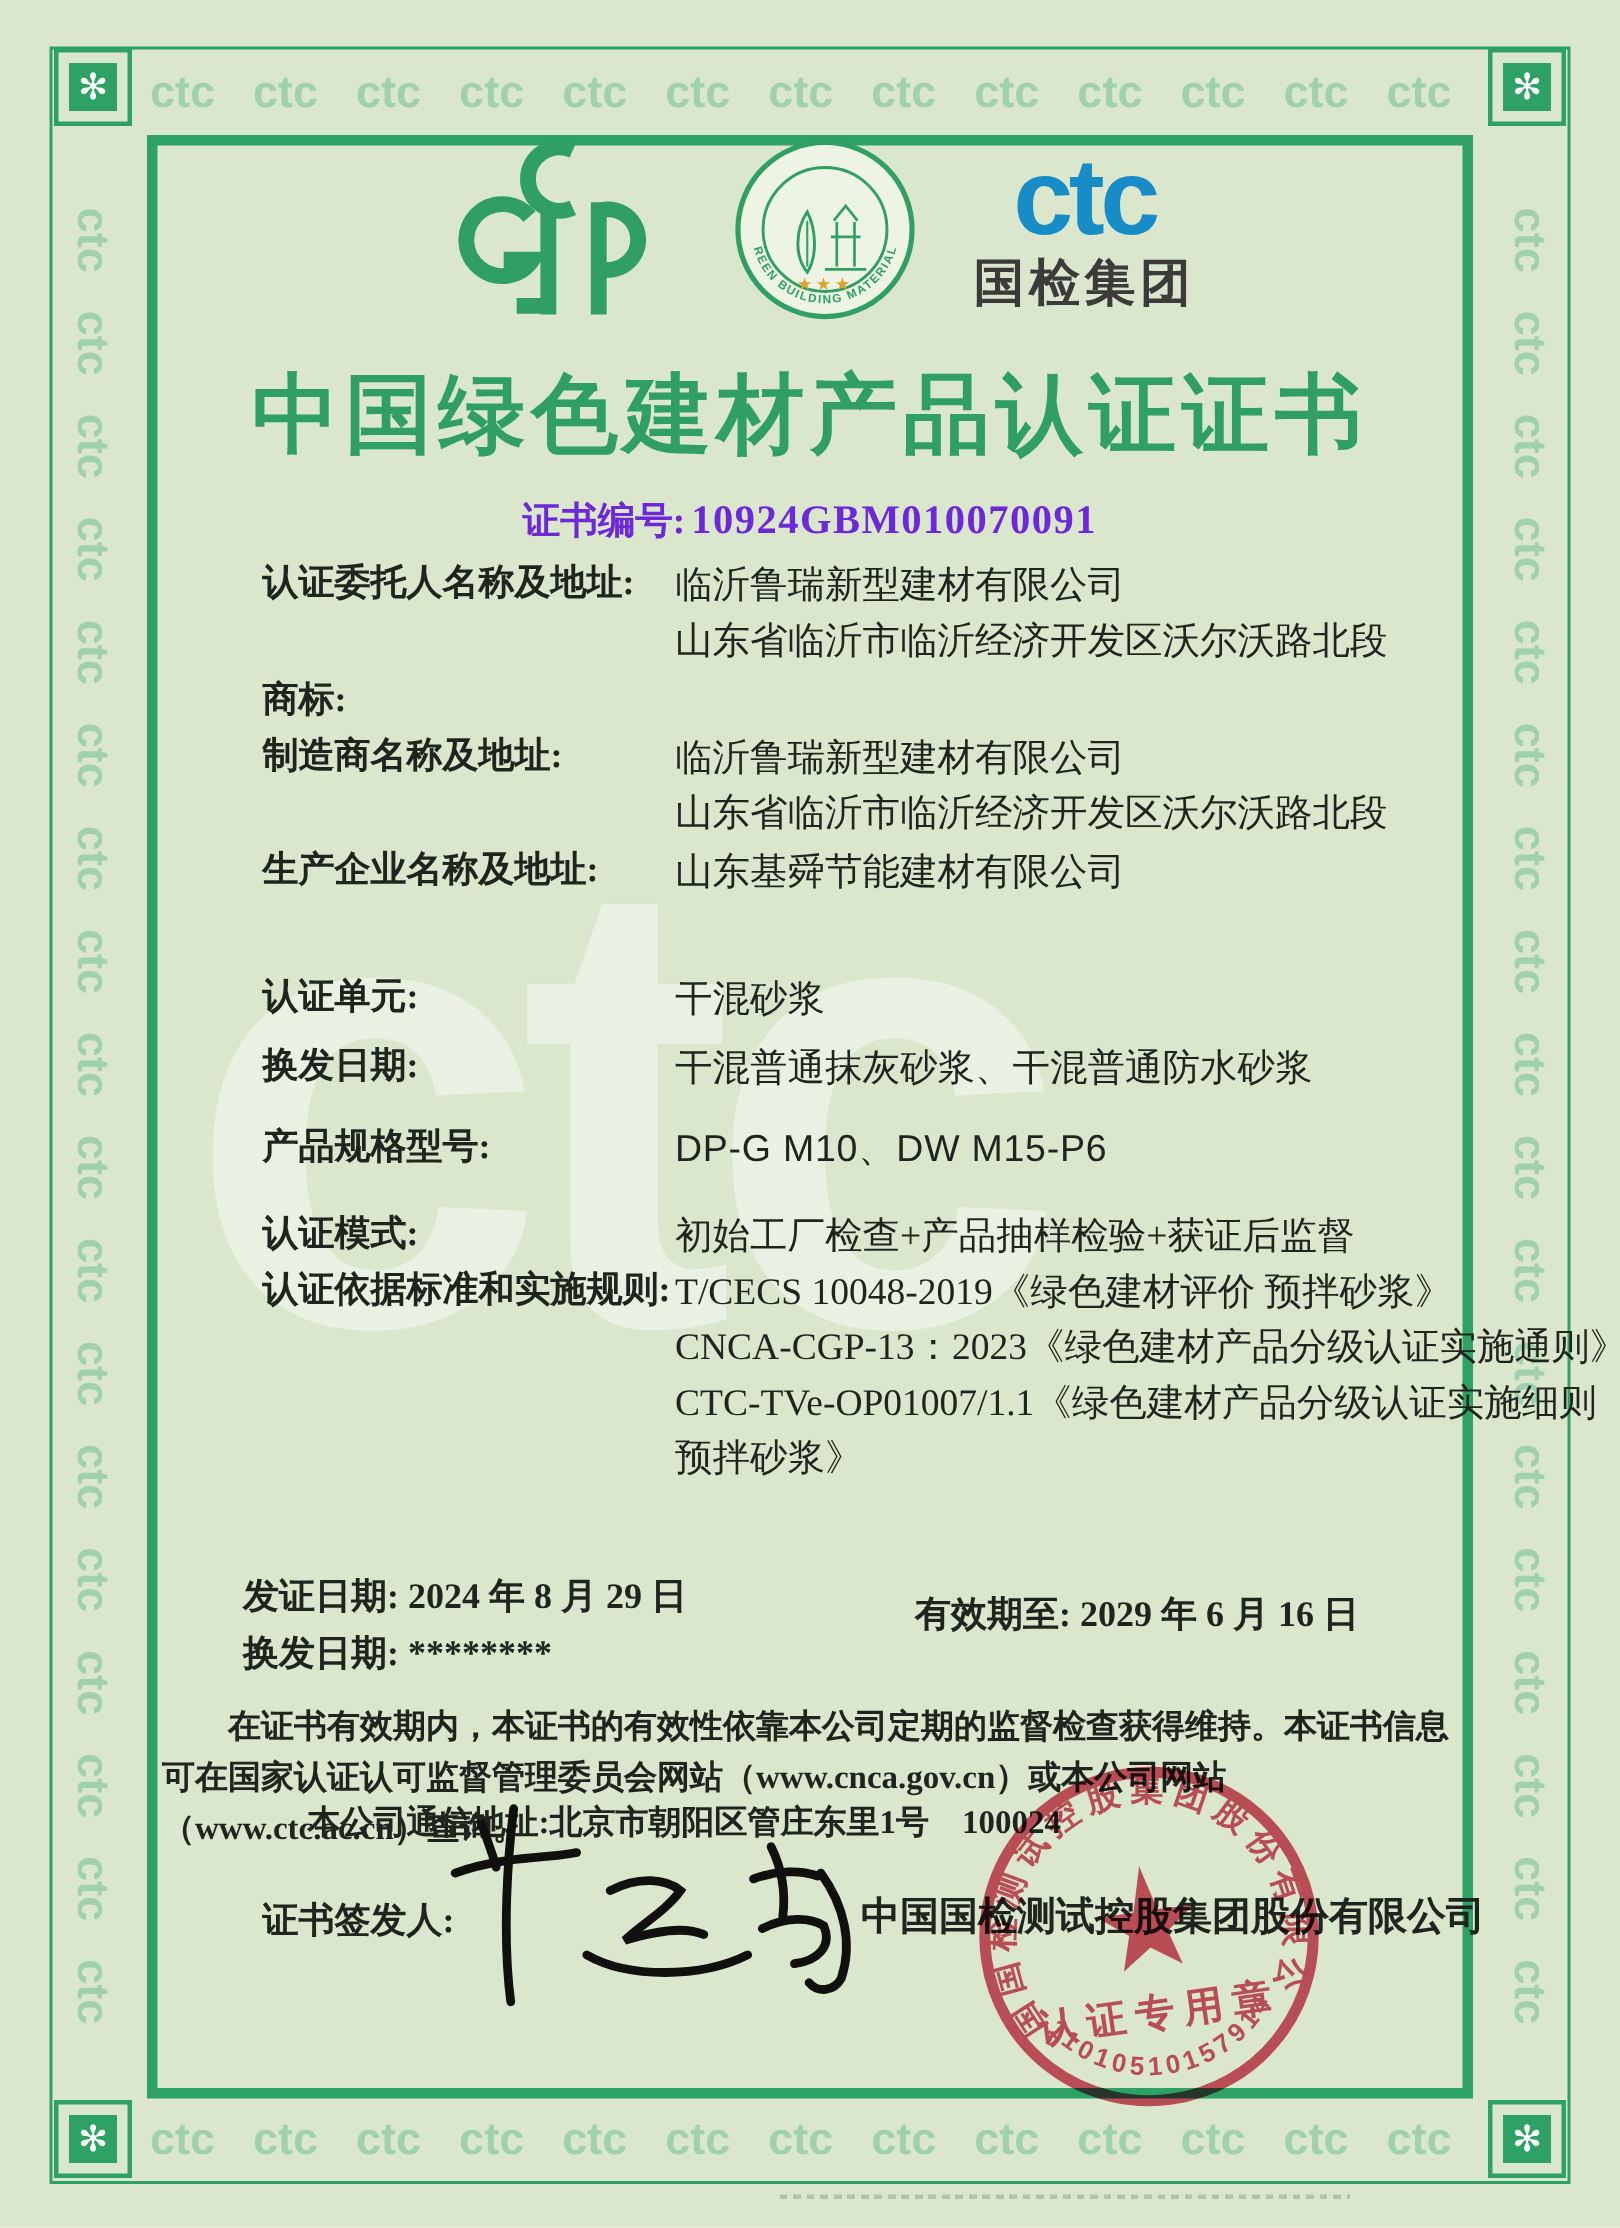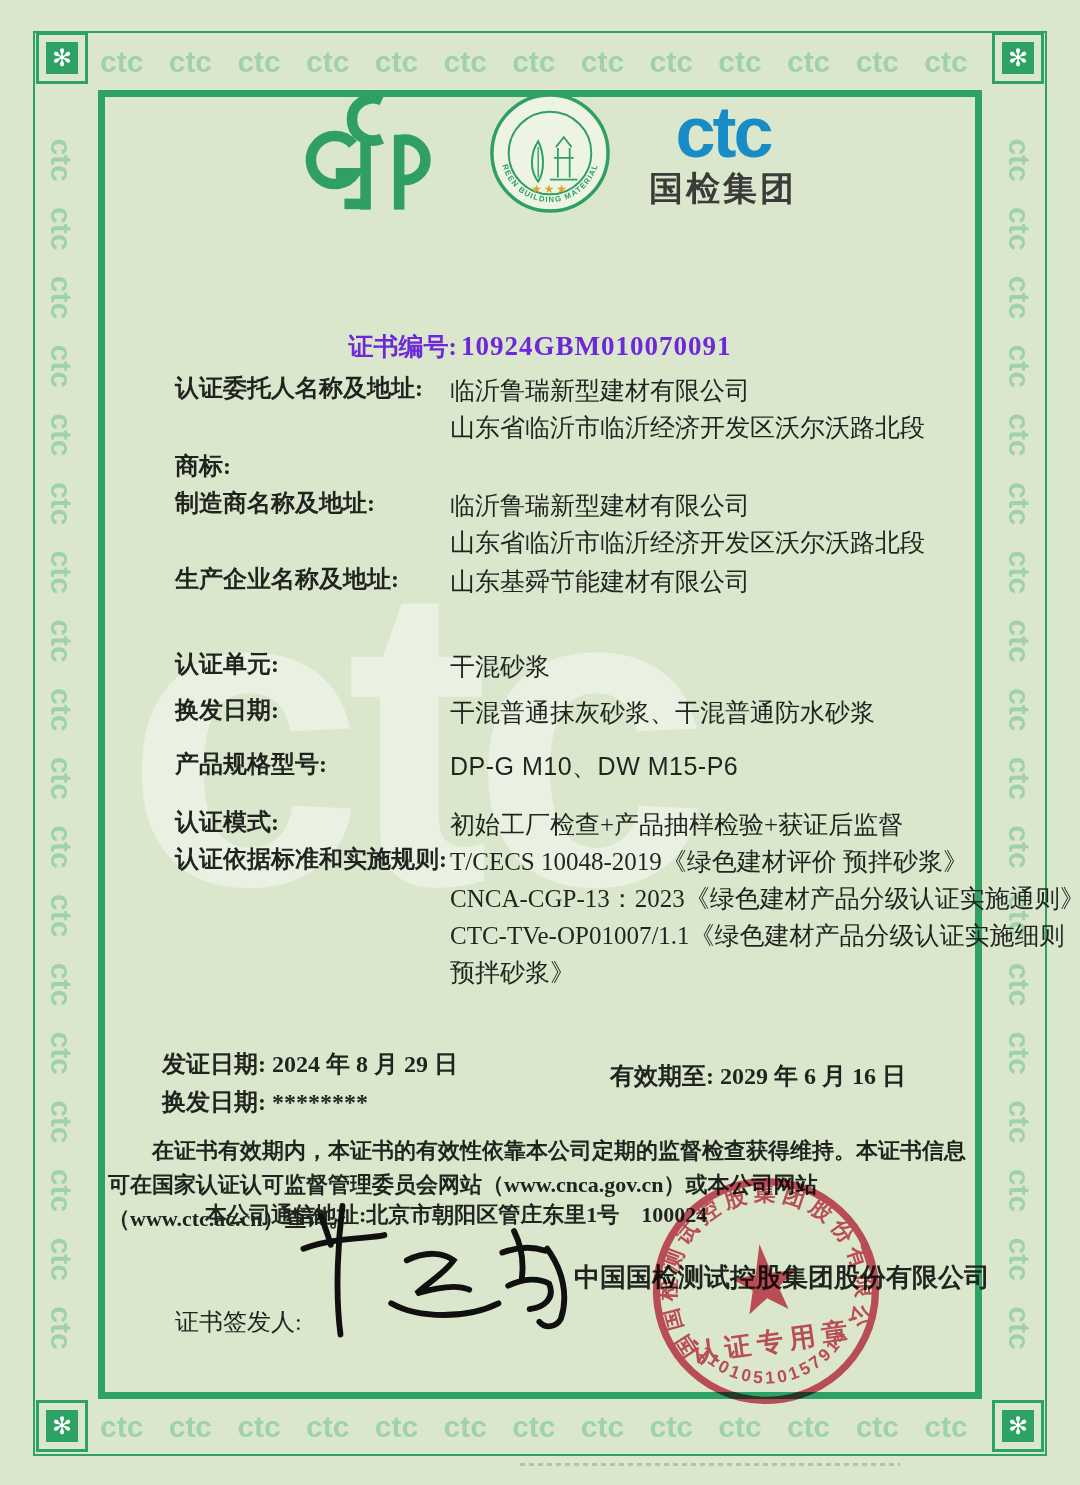--- a/index.html
+++ b/index.html
@@ -60,21 +60,21 @@
 
   .dates{position:absolute;left:0;right:0;top:1048px;z-index:2;color:#1f241f;font-size:24px;font-weight:700;}
   .date-issue{position:absolute;left:162px;top:0;white-space:nowrap;}
   .date-reissue{position:absolute;left:162px;top:38px;white-space:nowrap;}
   .date-valid{position:absolute;left:610px;top:12px;white-space:nowrap;}
 
   .notice{position:absolute;left:108px;width:874px;top:1134px;z-index:2;
     font-size:22px;font-weight:700;line-height:34px;color:#1f241f;text-indent:2em;margin:0;}
   .address{position:absolute;left:205px;top:1200px;z-index:2;font-size:22px;font-weight:700;color:#1f241f;white-space:pre;}
 
-  .signer-label{position:absolute;left:175px;top:1264px;z-index:2;font-size:24px;font-weight:400;color:#1f241f;white-space:nowrap;margin-top:42px;}
+  .signer-label{position:absolute;left:175px;top:1264px;z-index:2;font-size:24px;font-weight:700;color:#1f241f;white-space:nowrap;}
   .signature{position:absolute;left:282px;top:1198px;width:312px;height:156px;z-index:2;}
   .sign-company{position:absolute;left:574px;top:1260px;z-index:2;font-size:26px;font-weight:700;color:#1f241f;white-space:nowrap;}
 
   
   .seal{position:absolute;left:645px;top:1170px;width:242px;height:242px;z-index:3;
     transform:rotate(-8deg);mix-blend-mode:multiply;opacity:.93;}
   .seal-ring{font-size:21px;font-weight:700;fill:#d4485e;letter-spacing:5.5px;}
   .seal-center{font-size:25px;font-weight:700;fill:#d4485e;letter-spacing:6px;}
   .seal-num{font-size:16.5px;font-weight:700;fill:#d4485e;letter-spacing:3px;font-family:"Liberation Sans",sans-serif;}
 
@@ -135,20 +135,21 @@
       <path d="M 50,56 L 50,87" stroke="#2f9f63" stroke-width="1.4"></path>
       <path d="M 68,56 L 76,46 L 84,56 M 70,57 V 66 M 82,57 V 66 M 66,67 H 86 M 70,67 V 87 M 82,67 V 87 M 62,89 H 90" fill="none" stroke="#2f9f63" stroke-width="1.8"></path>
       <text x="62" y="103" text-anchor="middle" font-size="12" fill="#dfa32b" letter-spacing="2">★★★</text>
     </svg>
     <div class="ctc-logo">
       <div class="ctc-word">ctc</div>
       <div class="ctc-name">国检集团</div>
     </div>
   </div>
 
+  <h1 class="title">中国绿色建材产品认证证书</h1>
   <div class="certno">
     <span class="certno-label">证书编号:</span>
     <span class="certno-num">10924GBM010070091</span>
   </div>
 
   <div class="row" style="top:372px">
     <span class="lbl">认证委托人名称及地址:</span>
     <div class="val">
       <div>临沂鲁瑞新型建材有限公司</div>
       <div>山东省临沂市临沂经济开发区沃尔沃路北段</div>

